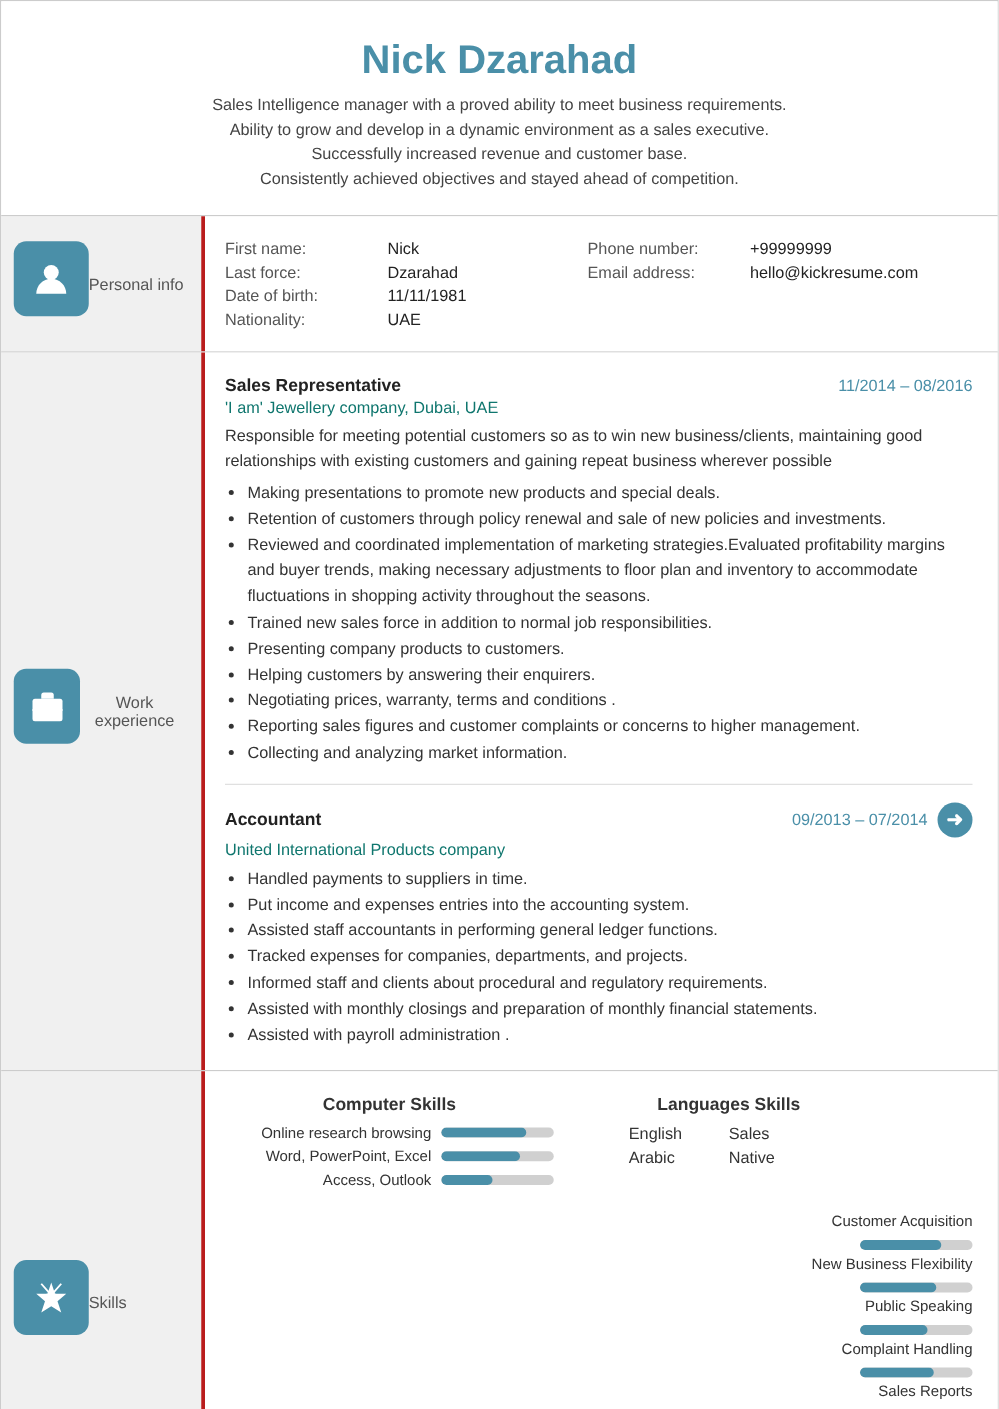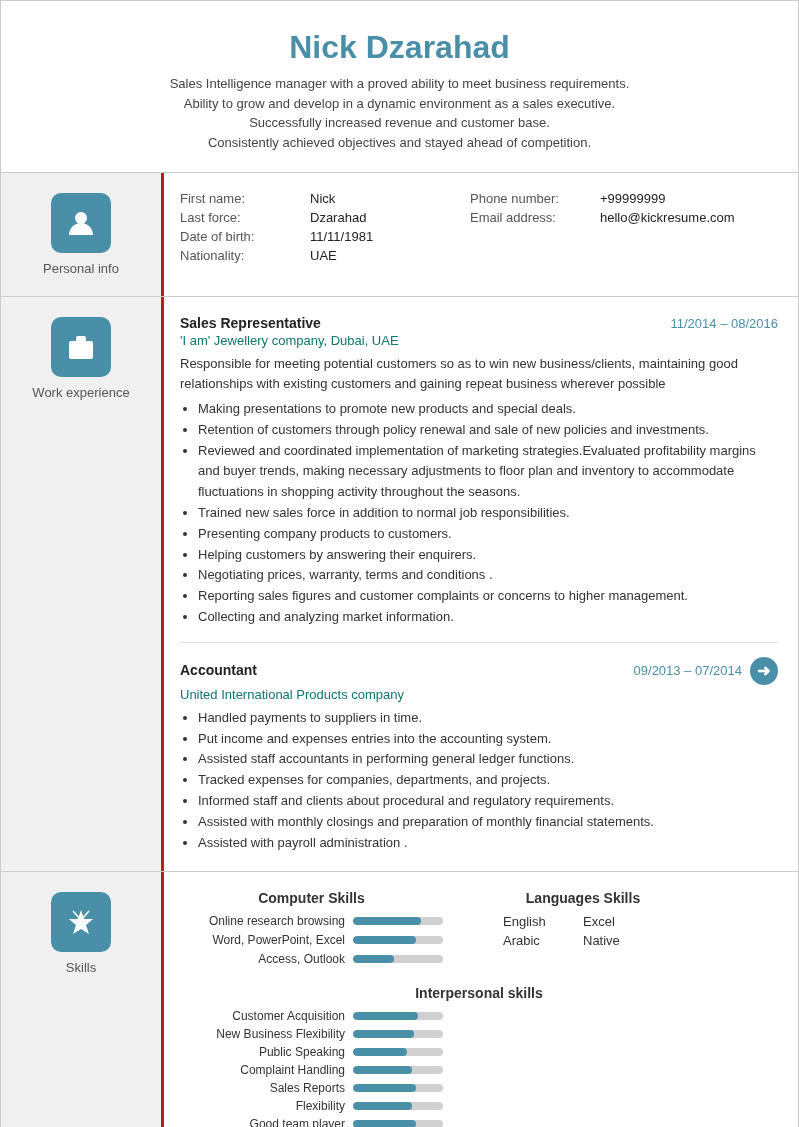--- a/index.html
+++ b/index.html
@@ -36,21 +36,21 @@
     
     .section-row {
       display: flex;
       border-top: 1px solid #ccc;
       background: #f0f0f0;
     }
     .section-sidebar {
       width: 160px;
       min-width: 160px;
       display: flex;
-      flex-direction: column;
+      flex-direction: row;
       align-items: center;
       justify-content: flex-start;
       padding: 20px 10px 20px;
       background: #f0f0f0;
     }
     .section-icon {
       width: 60px;
       height: 60px;
       background: #4a8fa8;
       border-radius: 10px;
@@ -187,23 +187,24 @@
       row-gap: 4px;
       font-size: 13px;
     }
     .lang-label { color: #333; }
     .lang-value { color: #333; }
     .interp-skills {
       margin-top: 14px;
     }
     .interp-skill-row {
       display: flex;
-      align-items: center;
+      align-items: flex-end;
       margin-bottom: 4px;
       gap: 8px;
+      flex-direction: column;
     }
     .interp-skill-name {
       font-size: 12px;
       color: #333;
       width: 165px;
       text-align: right;
     }
   </style>
 </head>
 <body>
@@ -335,28 +336,27 @@
               <span class="skill-name">Access, Outlook</span>
               <div class="skill-bar-bg">
                 <div class="skill-bar-fill" style="width: 45%;"></div>
               </div>
             </div>
           </div>
           <div style="margin-left: 30px;">
             <div class="skills-section-title">Languages Skills</div>
             <div class="lang-grid">
               <span class="lang-label">English</span>
-              <span class="lang-value">Excel</span>
+              <span class="lang-value">Sales</span>
               <span class="lang-label">Arabic</span>
               <span class="lang-value">Native</span>
             </div>
           </div>
         </div>
         <div class="interp-skills">
-          <div class="skills-section-title">Interpersonal skills</div>
           <div class="interp-skill-row">
             <span class="interp-skill-name">Customer Acquisition</span>
             <div class="skill-bar-bg">
               <div class="skill-bar-fill" style="width: 72%;"></div>
             </div>
           </div>
           <div class="interp-skill-row">
             <span class="interp-skill-name">New Business Flexibility</span>
             <div class="skill-bar-bg">
               <div class="skill-bar-fill" style="width: 68%;"></div>

